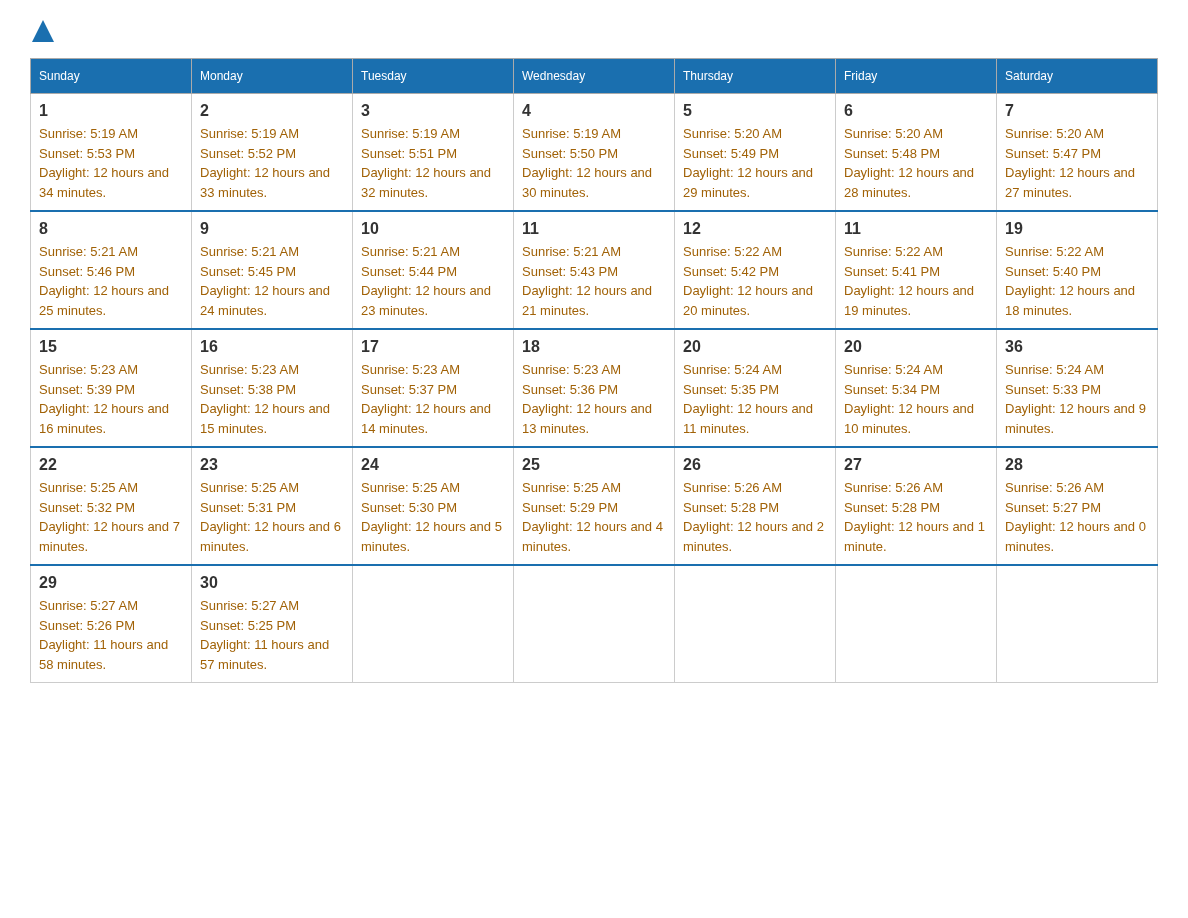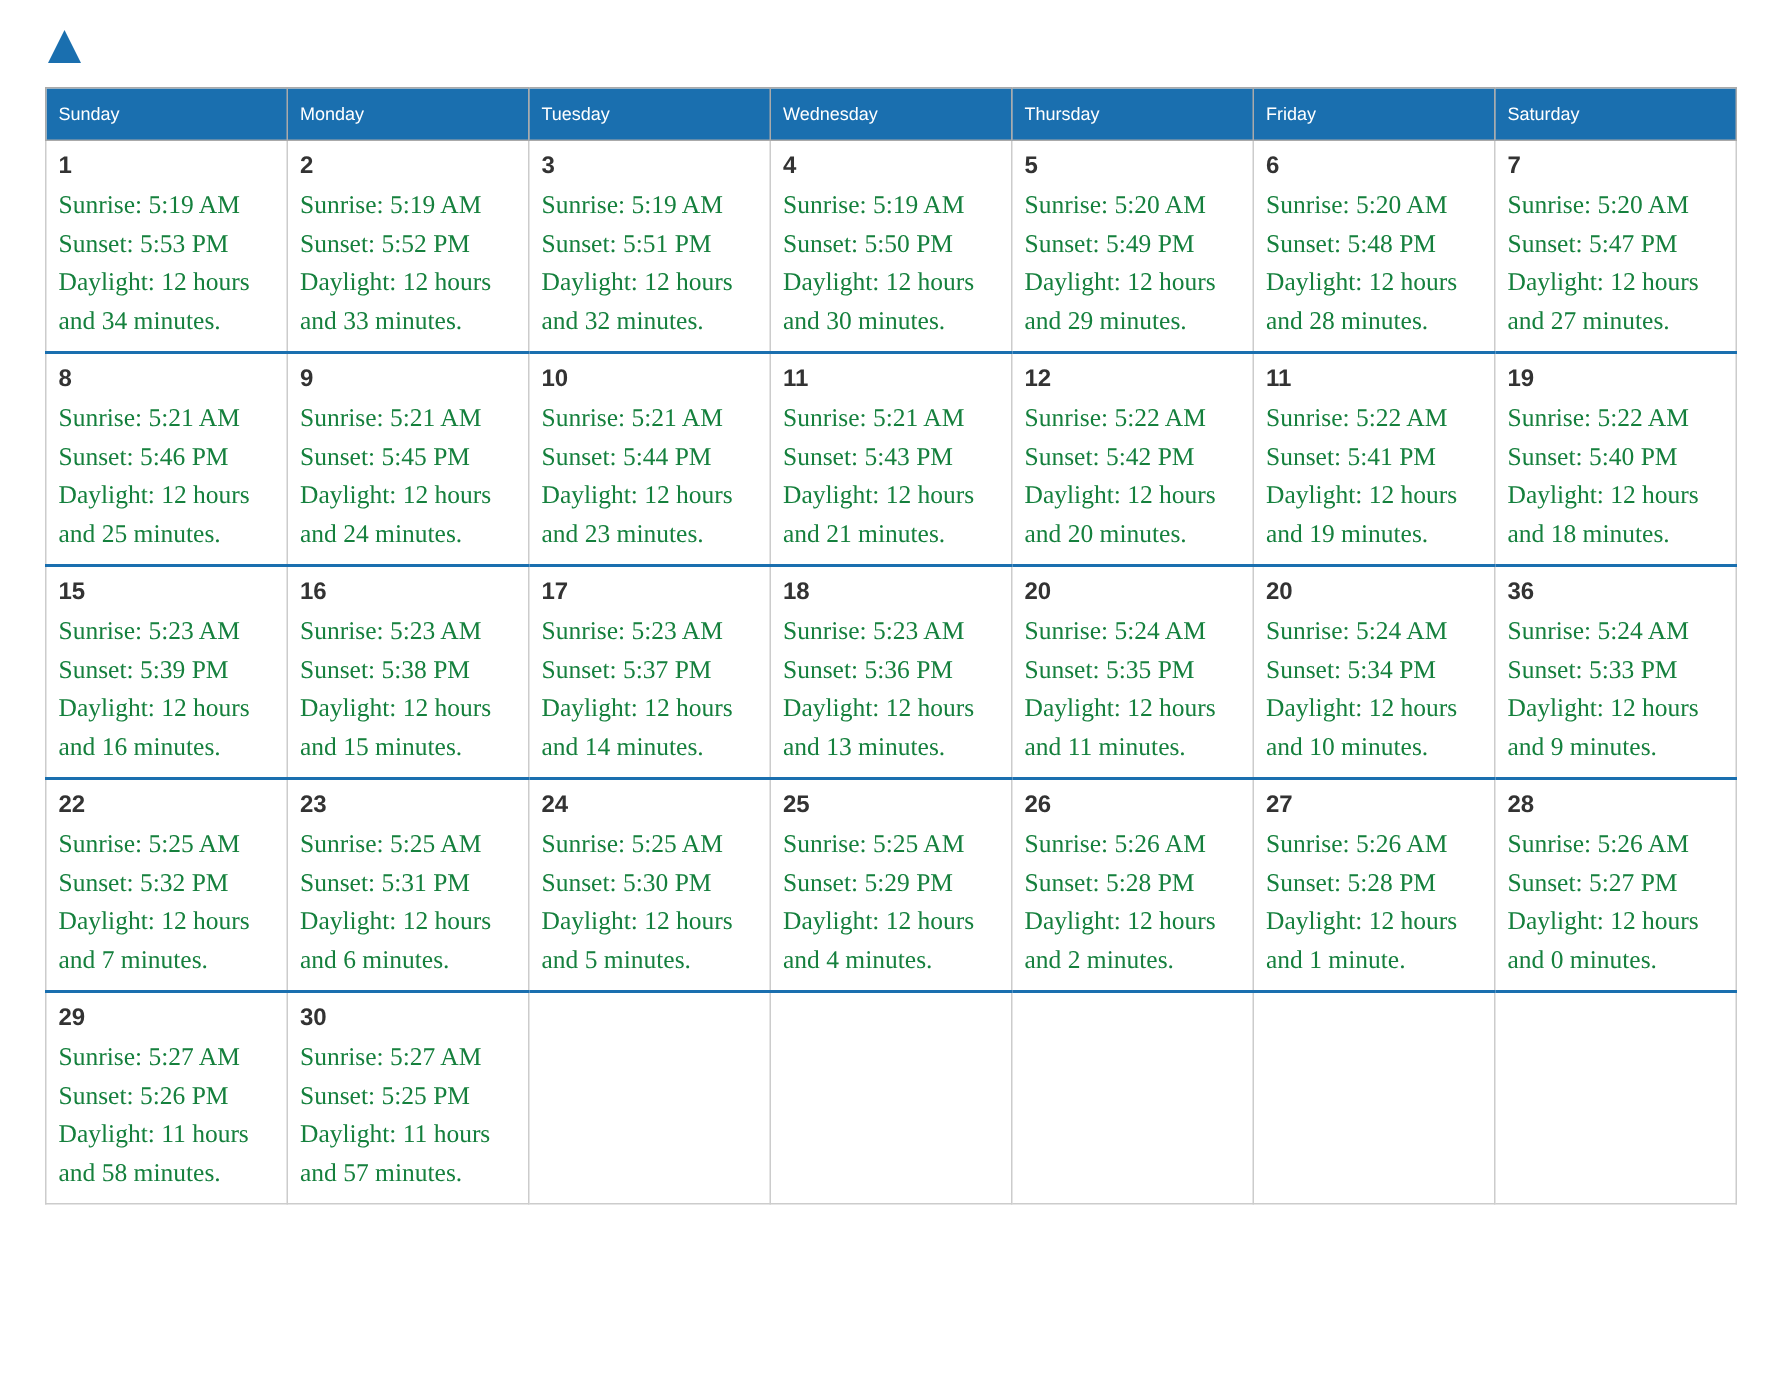--- a/index.html
+++ b/index.html
@@ -73,24 +73,23 @@
       min-height: 100px;
     }
     .day-number {
       font-size: 16px;
       font-weight: bold;
       color: #333;
       display: block;
       margin-bottom: 4px;
     }
     .day-info {
-      font-size: 17px;
-      color: #15803d;
+      font-size: 13px;
+      color: #a16207;
       line-height: 1.5;
-      font-family: Liberation Serif, serif;
     }
     .empty-cell {
       background: #fff;
     }
     tr:not(:first-child) td {
       border-top: 2px solid #1a6faf;
     }
   </style>
 </head>
 <body>

